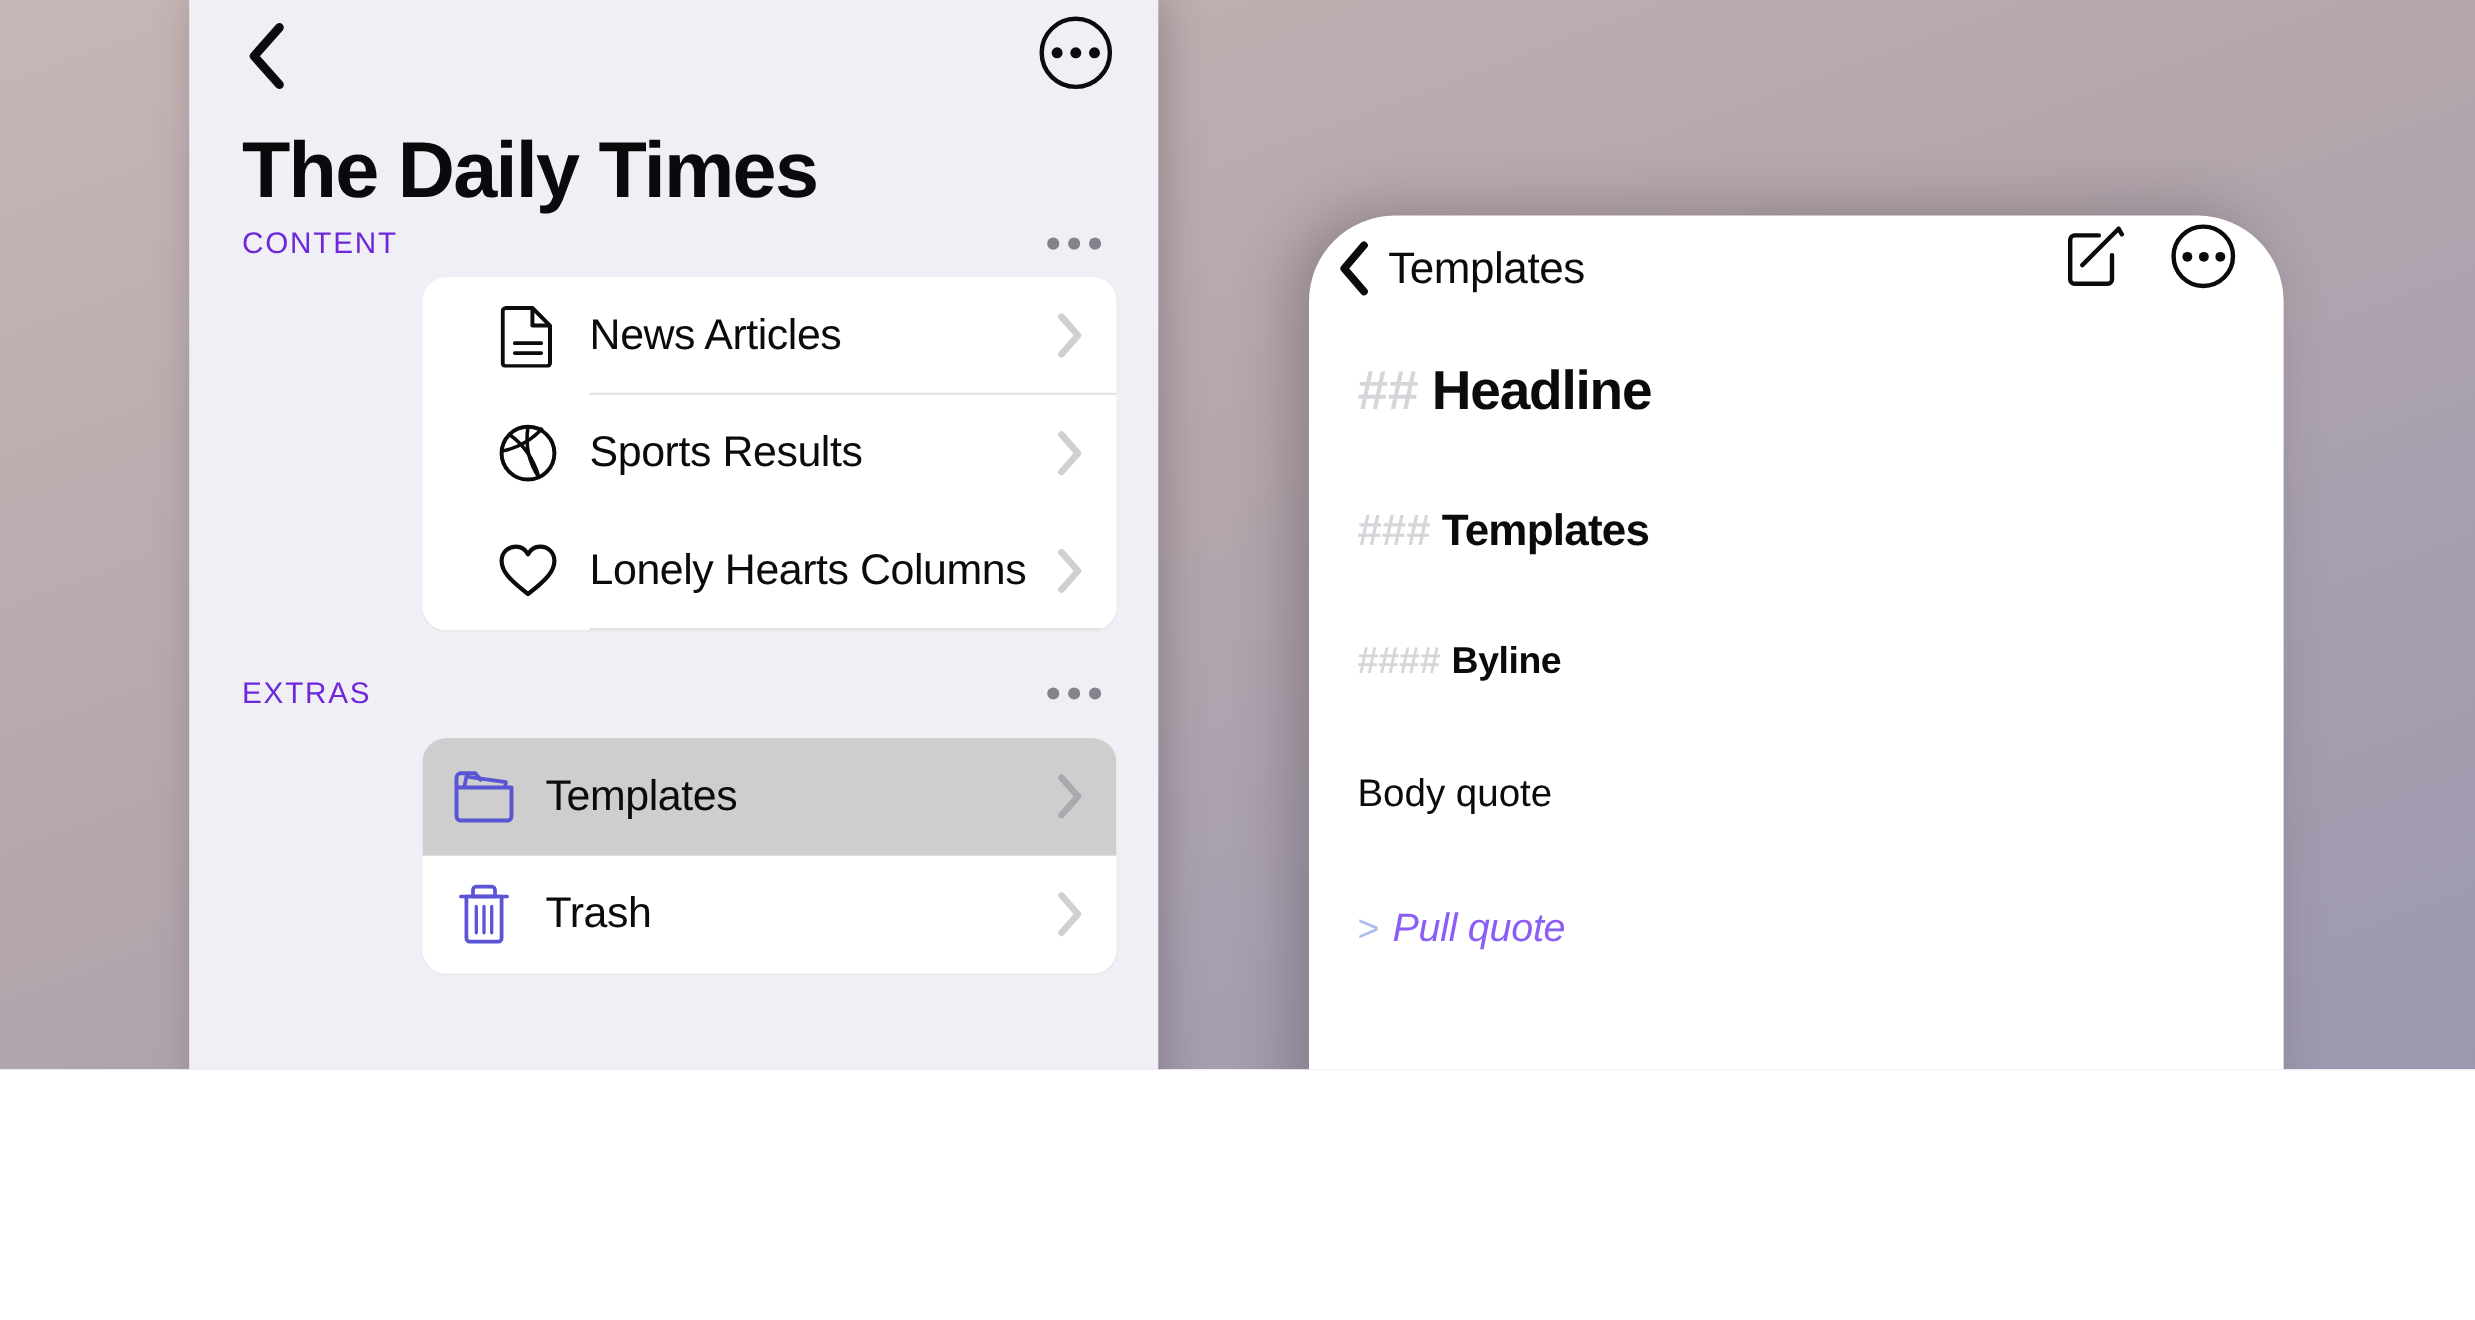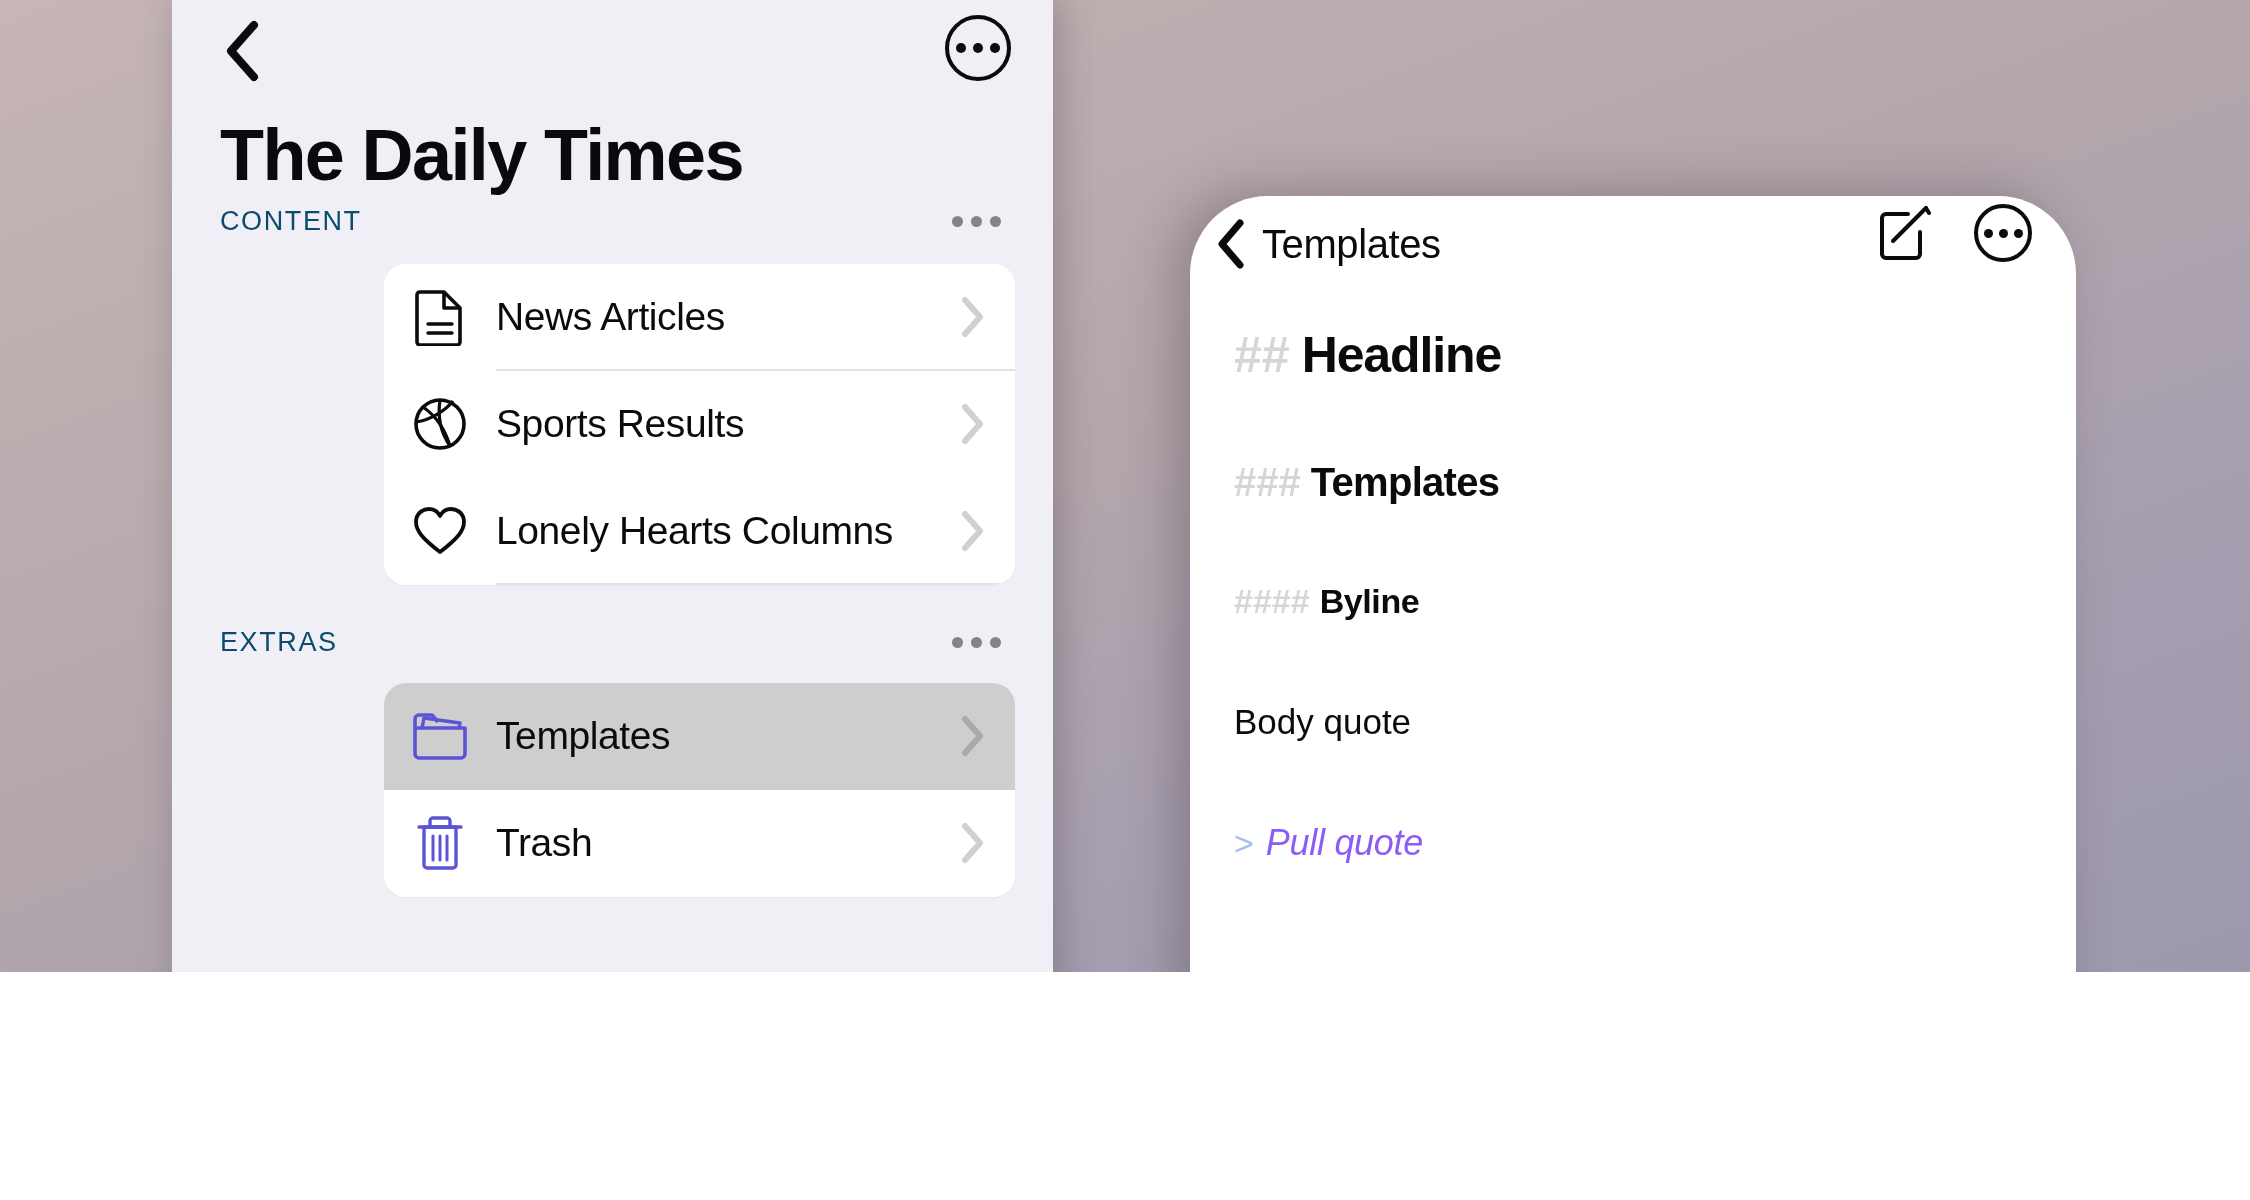--- a/index.html
+++ b/index.html
@@ -88,21 +88,21 @@
   .sb-section-head {
     display: flex;
     align-items: center;
     justify-content: space-between;
     margin: 0 48px 0 48px;
     height: 56px;
   }
   .sb-section-title {
     font-size: 27px;
     letter-spacing: 1.6px;
-    color: #0c4a6e;
+    color: #6d28d9;
     font-weight: 400;
   }
   .sb-section-more {
     display: flex;
     gap: 8px;
     align-items: center;
     padding: 10px 4px;
     cursor: pointer;
   }
   .sb-section-more i {
@@ -113,21 +113,21 @@
     display: block;
   }
 
   .sb-card {
     margin: 12px 38px 0 212px;
     background: #ffffff;
     border-radius: 22px;
     overflow: hidden;
     box-shadow: 0 1px 2px rgba(0,0,0,0.04);
   }
-  .sb-card.first { margin-top: 14px; }
+  .sb-card.first { margin-top: 2px; padding-left: 40px; }
 
   .sb-row {
     position: relative;
     display: flex;
     align-items: center;
     height: 107px;
     padding-left: 0;
     cursor: pointer;
     background: #ffffff;
   }

